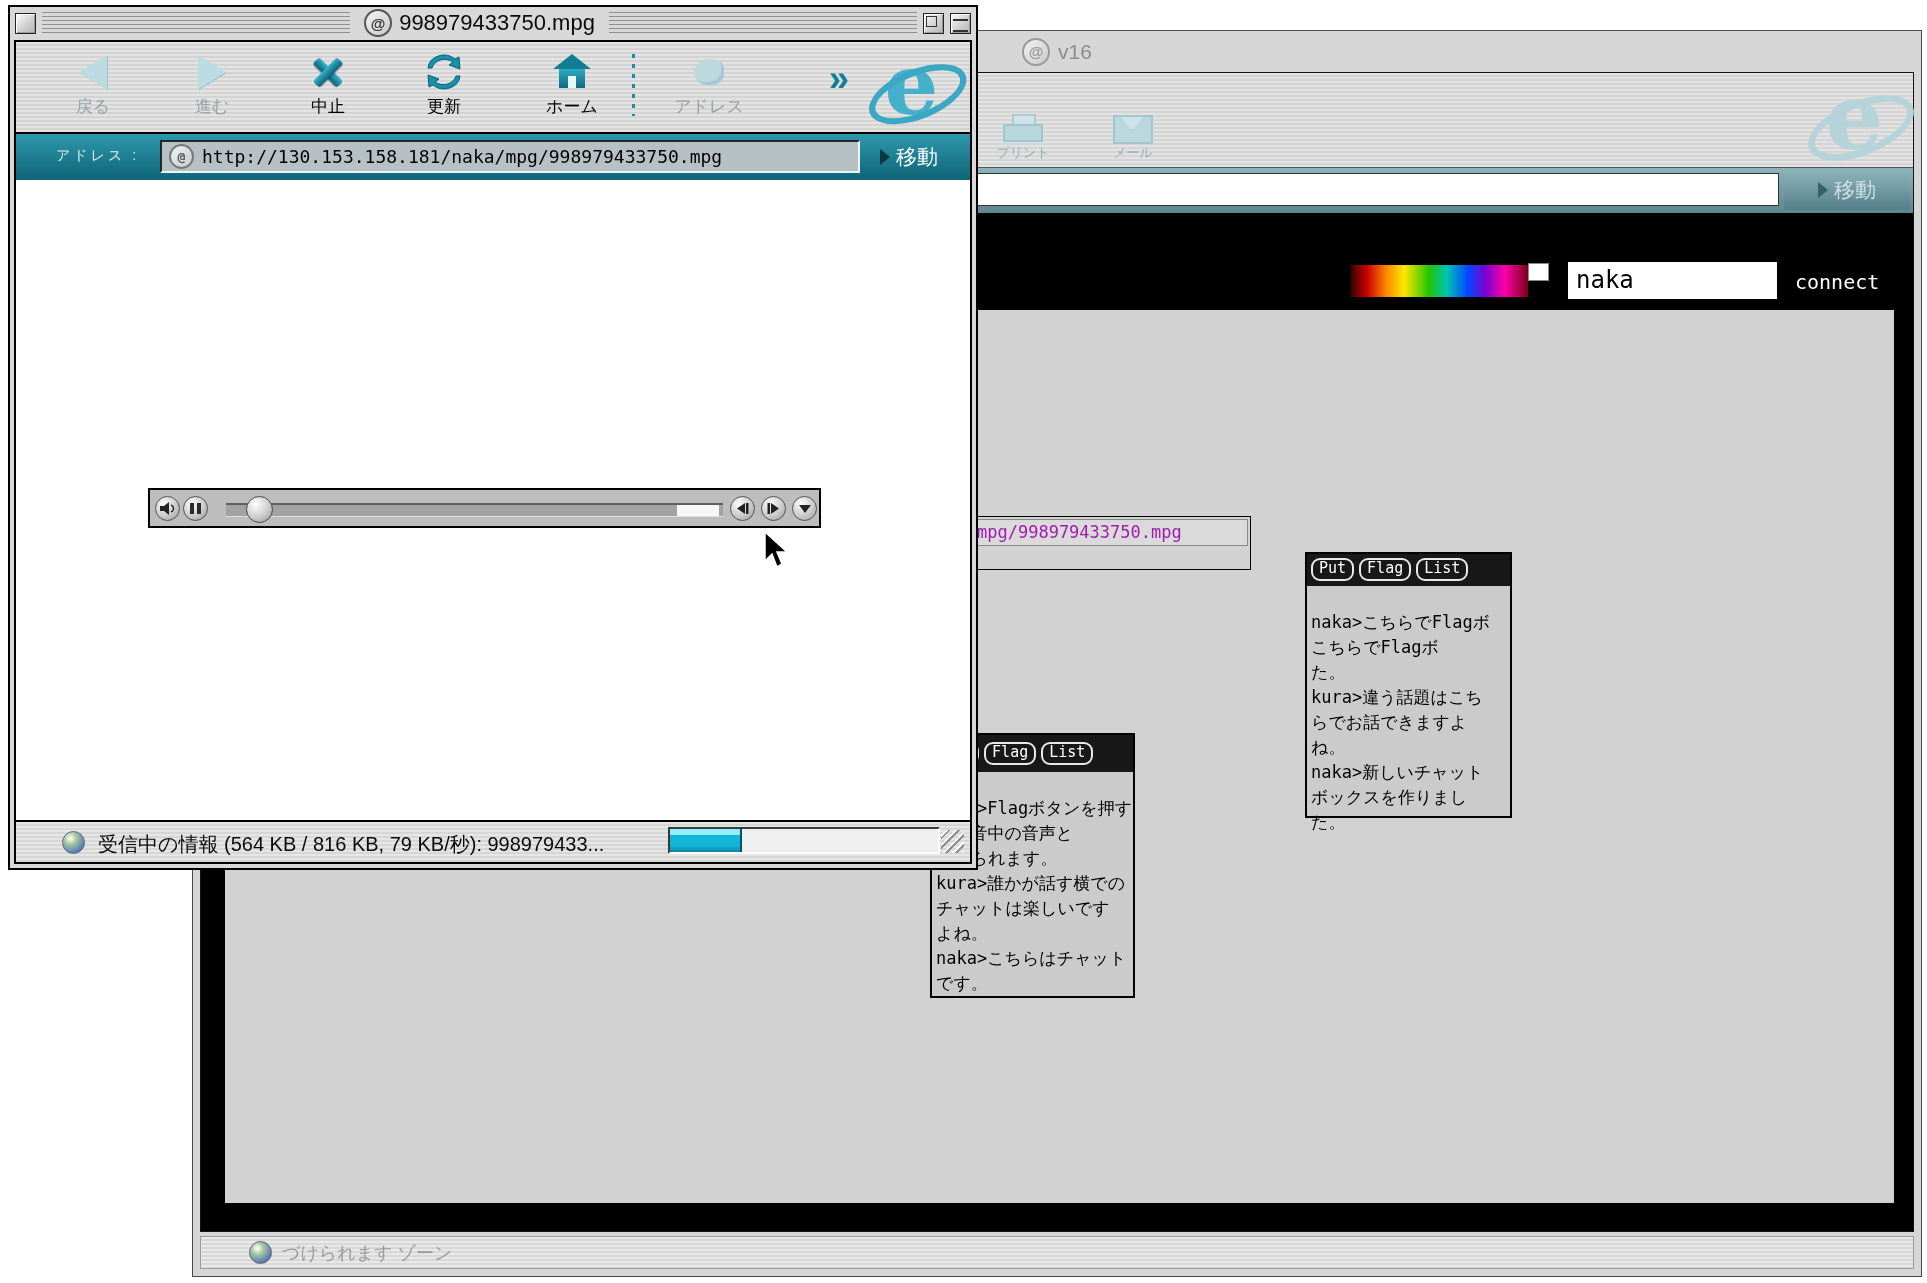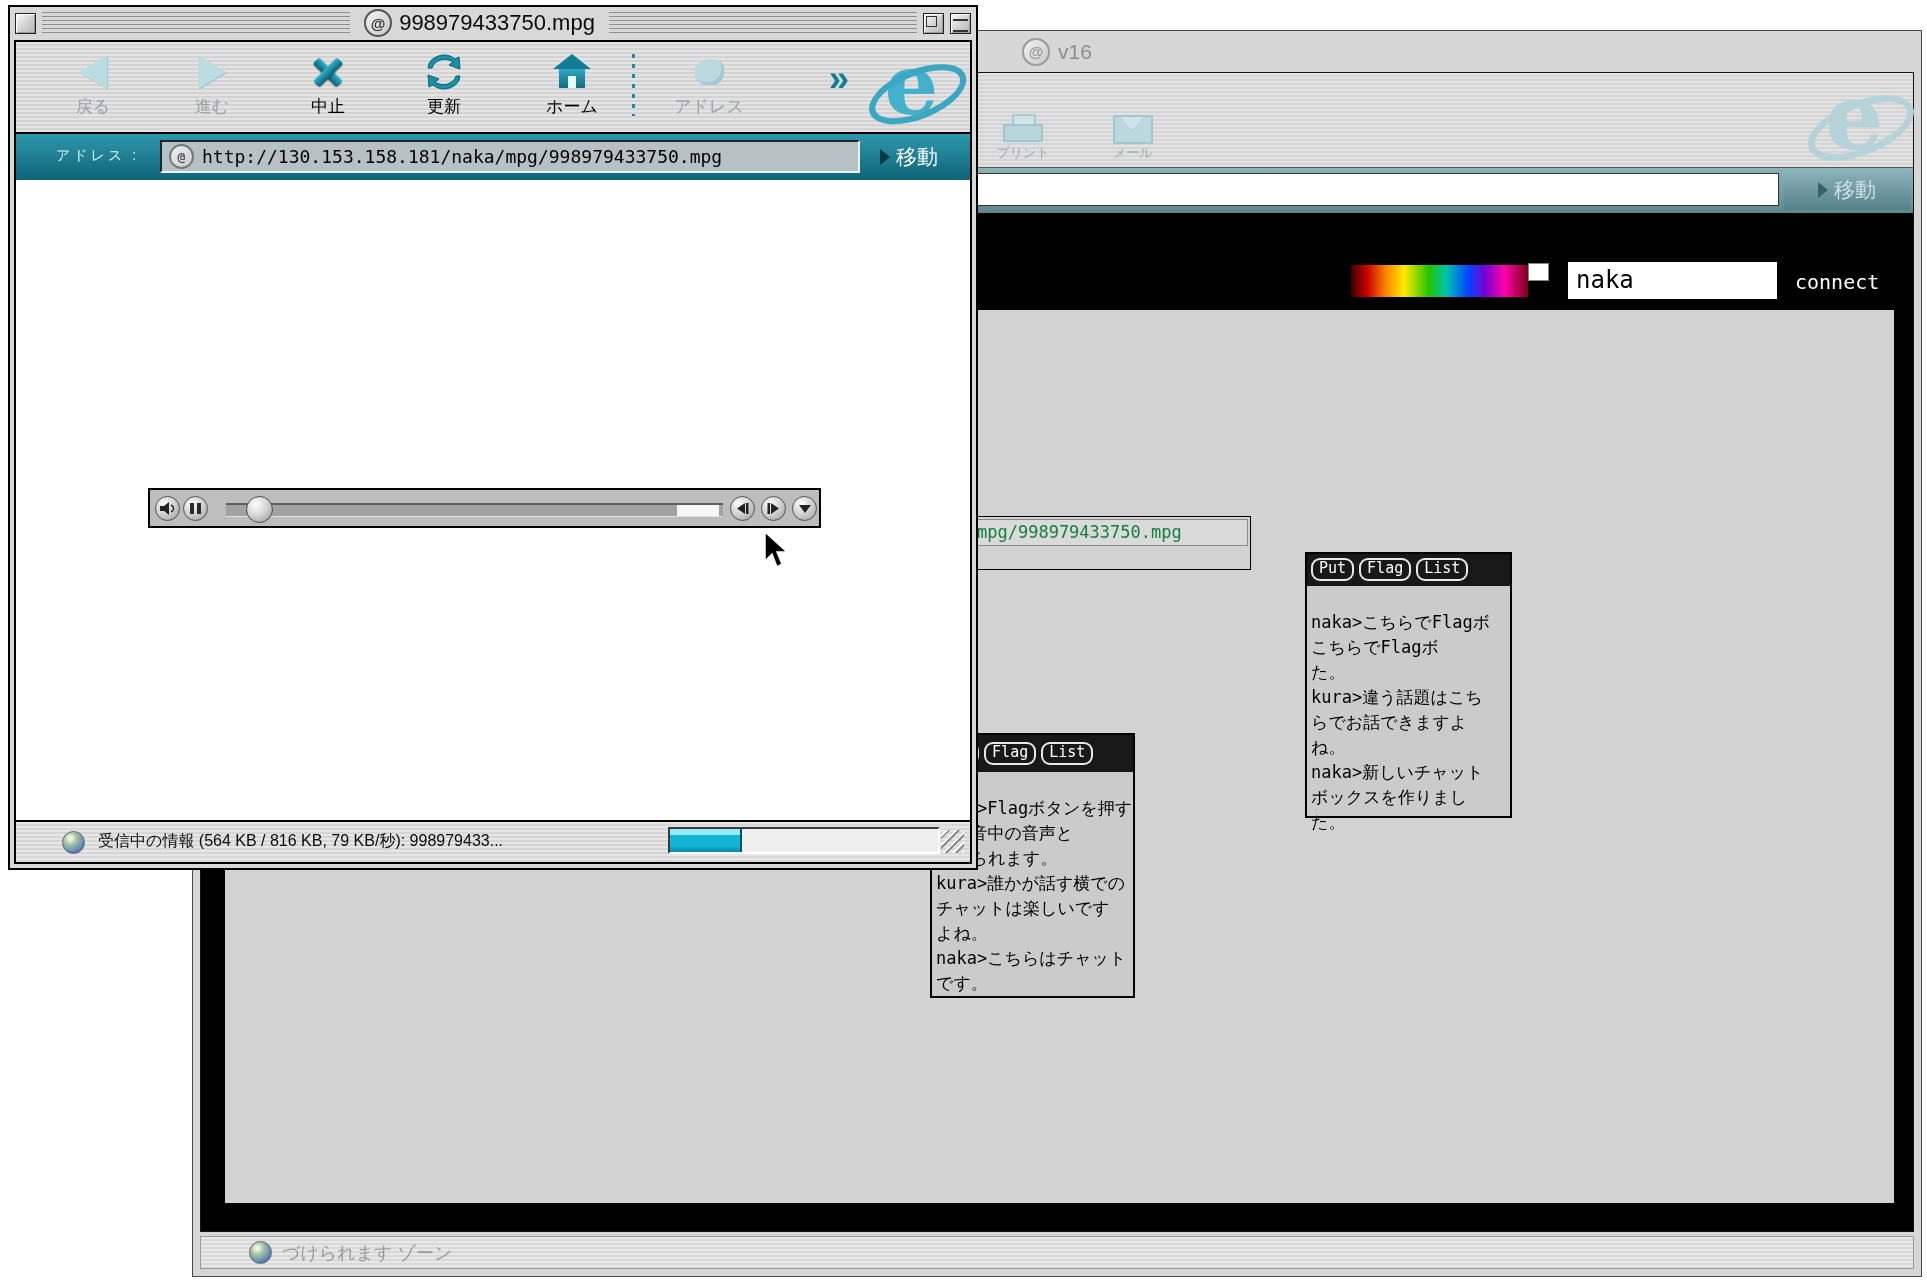--- a/index.html
+++ b/index.html
@@ -47,21 +47,21 @@
   .bw-page{position:absolute;left:0;right:0;top:140px;bottom:0;background:#000;}
   .rainbow{position:absolute;left:1150px;top:52px;width:177px;height:32px;
     background:linear-gradient(90deg,#3a0004,#c80000 9%,#ff8800 20%,#ffe800 30%,#22c400 44%,#00c2b0 54%,#0048ff 66%,#7a00d0 76%,#ff00a8 87%,#7a0016);}
   .color-chip{position:absolute;left:1327px;top:50px;width:19px;height:16px;background:#fff;border:1px solid #888;}
   .nick-input{position:absolute;left:1367px;top:49px;width:209px;height:37px;background:#fff;
     color:#000;font-size:24px;line-height:37px;padding-left:8px;box-sizing:border-box;}
   .connect-btn{position:absolute;left:1594px;top:57px;color:#fff;font-size:20px;}
   .gray-panel{position:absolute;left:24px;top:97px;width:1669px;height:893px;background:#d2d2d2;}
   .url-box{position:absolute;left:643px;top:206px;width:383px;height:54px;border:1px solid #000;box-sizing:border-box;}
   .url-field{position:absolute;left:2px;right:2px;top:2px;height:25px;background:#dadada;border:1px solid #8a8a8a;overflow:hidden;}
-  .url-field span{position:absolute;left:105px;top:2px;font-size:17px;color:#15803d;white-space:pre;}
+  .url-field span{position:absolute;left:105px;top:2px;font-size:17px;color:#a21caf;white-space:pre;}
   .chatbox{position:absolute;border:2px solid #000;background:#cbcbcb;box-sizing:border-box;}
   .chat-head{background:#181818;display:flex;gap:5px;padding:4px 3px 5px 4px;}
   .chat-tab{color:#fff;background:#181818;border:2px solid #e8e8e8;border-radius:9px;
     padding:0 6px 2px 6px;font-size:15px;line-height:17px;white-space:pre;}
   .chat-body{padding:24px 3px 0 4px;font-size:17px;line-height:25px;color:#000;}
   .chat-line{white-space:pre;}
   #right-chat{left:1080px;top:242px;width:207px;height:266px;}
   #left-chat{left:705px;top:423px;width:205px;height:265px;}
   #left-chat .chat-head{padding-top:7px;padding-bottom:7px;}
   .bw-status{position:absolute;left:7px;right:7px;bottom:7px;height:33px;border:1px solid #9a9a9a;
@@ -129,21 +129,21 @@
     border-top:2px solid #5e5e5e;border-bottom:1px solid #dedede;}
   .qt-loaded{position:absolute;left:451px;top:0;width:42px;height:100%;background:#f7f7f7;}
   .qt-thumb{position:absolute;left:20px;top:-9px;width:27px;height:27px;border-radius:50%;
     background:radial-gradient(circle at 35% 30%,#ffffff,#cccccc 55%,#909090);border:1px solid #4a4a4a;box-sizing:border-box;}
   .pause-ic{display:flex;gap:3px;}
   .pause-ic i{width:4px;height:11px;background:#2a2a2a;}
   .cursor-svg{position:absolute;left:748px;top:351px;}
   .fw-statusbar{position:absolute;left:0;right:0;bottom:0;height:40px;border-top:2px solid #000;
     background:repeating-linear-gradient(180deg,#e6e6e6 0 2px,#d6d6d6 2px 4px);}
   .fw-statusbar .globe{position:absolute;left:46px;top:9px;}
-  .sb-text{position:absolute;left:82px;top:9px;font-size:16px;color:#0a0a0a;white-space:pre;}
+  .sb-text{position:absolute;left:82px;top:9px;font-size:20px;color:#0a0a0a;white-space:pre;}
   .sb-progress{position:absolute;left:652px;top:5px;width:272px;height:27px;background:#efefef;
     border-top:2px solid #3a3a3a;border-left:2px solid #3a3a3a;border-bottom:2px solid #fff;
     border-right:2px solid #fff;box-sizing:border-box;}
   .sb-fill{height:100%;width:27%;border-right:2px solid #08505e;box-sizing:border-box;
     background:linear-gradient(180deg,#94ecf8 0 28%,#13b5d4 28% 72%,#0a89a6);}
   .sb-grip{position:absolute;right:6px;top:8px;width:23px;height:23px;
     background:repeating-linear-gradient(135deg,rgba(0,0,0,0) 0 3px,#fdfdfd 3px 5px,#8f8f8f 5px 7px);}
 </style>
 </head>
 <body>

